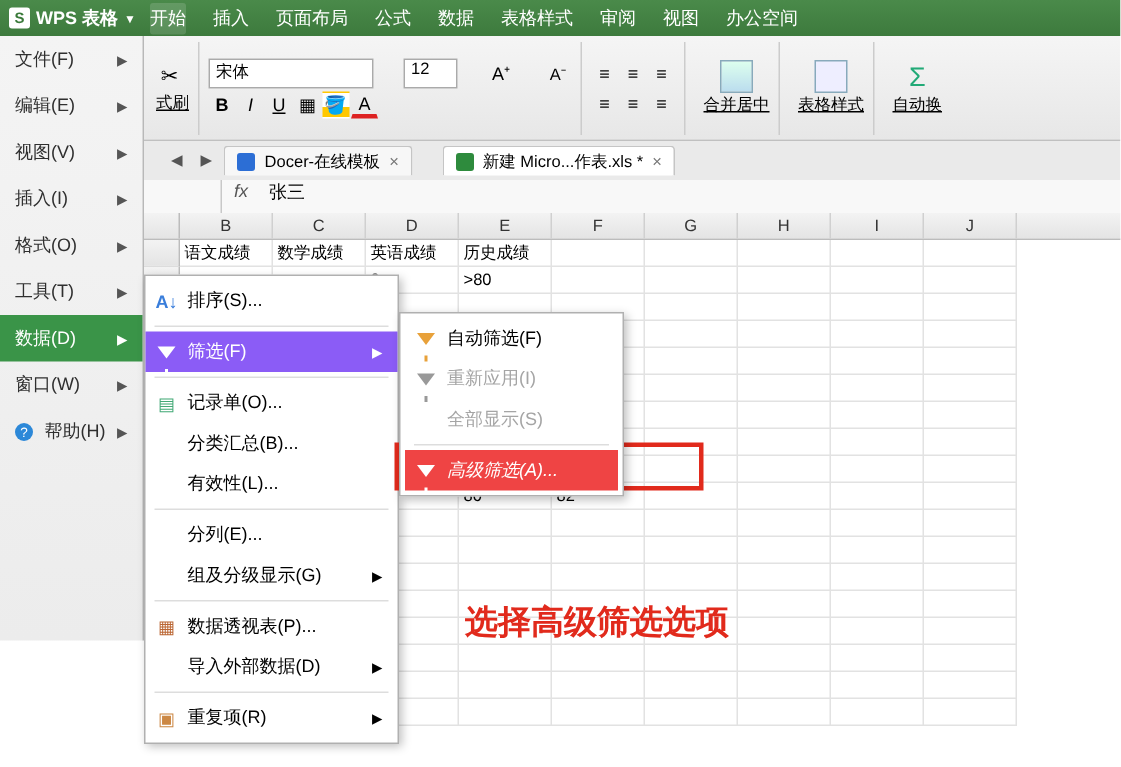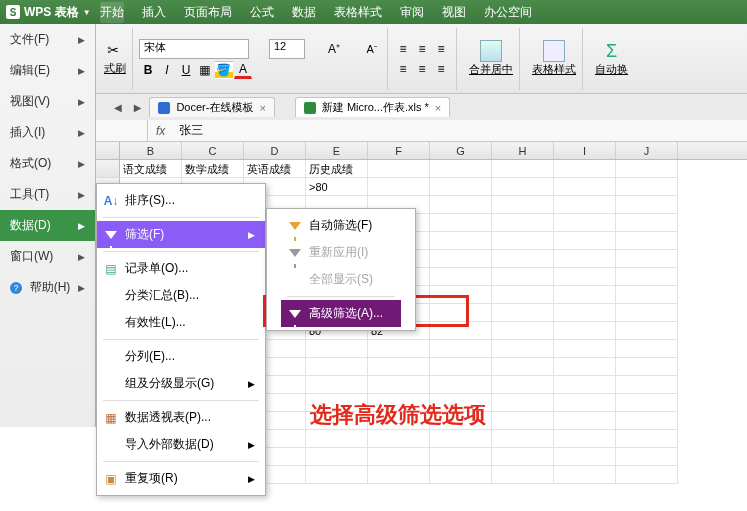--- a/index.html
+++ b/index.html
@@ -37,21 +37,21 @@
 
     
     .doctabs { position:absolute; left:96px; top:94px; right:0; height:26px; background:#eaeaea; display:flex; align-items:center; padding:0 14px; gap:4px;}
     .doctabs .chev{font-size:10px;color:#555;cursor:pointer;padding:0 4px;}
     .doctabs .tab { height:20px; padding:0 8px; display:flex; align-items:center; gap:6px; font-size:11px; background:#f7f7f7; border:1px solid #c5c5c5; border-bottom:none; border-radius:3px 3px 0 0;}
     .doctabs .tab.active { background:#fff;}
     .doctabs .tab .ic { width:12px;height:12px;display:inline-block;}
     .doctabs .close{cursor:pointer;color:#777;}
 
     
-    .fbar{position:absolute;left:96px;top:120px;right:0;height:22px;display:flex;align-items:center;border-bottom:1px solid #c8c8c8;background:#f8f8f8;}
+    .fbar{position:absolute;left:96px;top:120px;right:0;height:40px;display:flex;border-bottom:1px solid #c8c8c8;background:#f8f8f8;}
     .fbar .namebox{width:52px;border-right:1px solid #c8c8c8;height:100%;}
     .fbar .fx{padding:0 8px;font-style:italic;color:#555;}
     .fbar .fxval{padding:0 6px;font-size:12px;}
 
     
     .sheet{position:absolute;left:96px;top:142px;right:0;bottom:0;background:#fff;}
     .colheads{display:flex;height:18px;background:linear-gradient(#f3f3f3,#e4e4e4);border-bottom:1px solid #bcbcbc;font-size:11px;}
     .colheads .rh{width:24px;border-right:1px solid #bcbcbc;}
     .colheads .ch{flex:0 0 62px;text-align:center;border-right:1px solid #d0d0d0;line-height:18px;color:#333;}
     .rows .row{display:flex;height:18px;}
@@ -62,25 +62,25 @@
 
     
     .ctxmenu{position:absolute;left:96px;top:183px;width:170px;background:#fff;border:1px solid #b0b0b0;box-shadow:2px 2px 6px rgba(0,0,0,0.25);z-index:50;padding:3px 0;}
     .ctxmenu .ci{display:flex;align-items:center;gap:8px;padding:5px 10px 5px 28px;font-size:12px;position:relative;cursor:pointer;}
     .ctxmenu .ci.highlight{background:#8b5cf6;color:#fff;}
     .ctxmenu .ci .ico{position:absolute;left:6px;width:16px;height:16px;display:flex;align-items:center;justify-content:center;}
     .ctxmenu .ci .arr{margin-left:auto;font-size:9px;}
     .ctxmenu .sep{height:1px;background:#ddd;margin:3px 6px;}
 
     
-    .submenu{position:absolute;left:266px;top:208px;width:150px;background:#fff;border:1px solid #b0b0b0;box-shadow:2px 2px 6px rgba(0,0,0,0.25);z-index:60;padding:3px 14px;}
+    .submenu{position:absolute;left:266px;top:208px;width:150px;background:#fff;border:1px solid #b0b0b0;box-shadow:2px 2px 6px rgba(0,0,0,0.25);z-index:60;padding:3px 3px;}
     .submenu .ci{display:flex;align-items:center;gap:8px;padding:5px 10px 5px 28px;font-size:12px;position:relative;cursor:pointer;}
     .submenu .ci.dis{color:#a5a5a5;cursor:default;}
     .submenu .ci .ico{position:absolute;left:6px;width:16px;height:16px;display:flex;align-items:center;justify-content:center;}
-    .submenu .ci.advsel{background:#701a75;color:#fff;}
+    .submenu .ci.advsel{background:#ef4444;color:#fff;font-style:italic;}
     .submenu .sep{height:1px;background:#ddd;margin:3px 6px;}
 
     
     .redbox{position:absolute;border:3px solid #e12a1c;z-index:55;pointer-events:none;}
     .annotation{position:absolute;color:#e12a1c;font-weight:bold;font-size:22px;z-index:40;}
 
     .funnel{width:0;height:0;border-left:6px solid transparent;border-right:6px solid transparent;border-top:8px solid #e8a13a;position:relative;}
     .funnel::after{content:"";position:absolute;left:-1px;top:7px;width:2px;height:4px;background:#e8a13a;}
     .funnel.gray{border-top-color:#999;}
     .funnel.gray::after{background:#999;}

